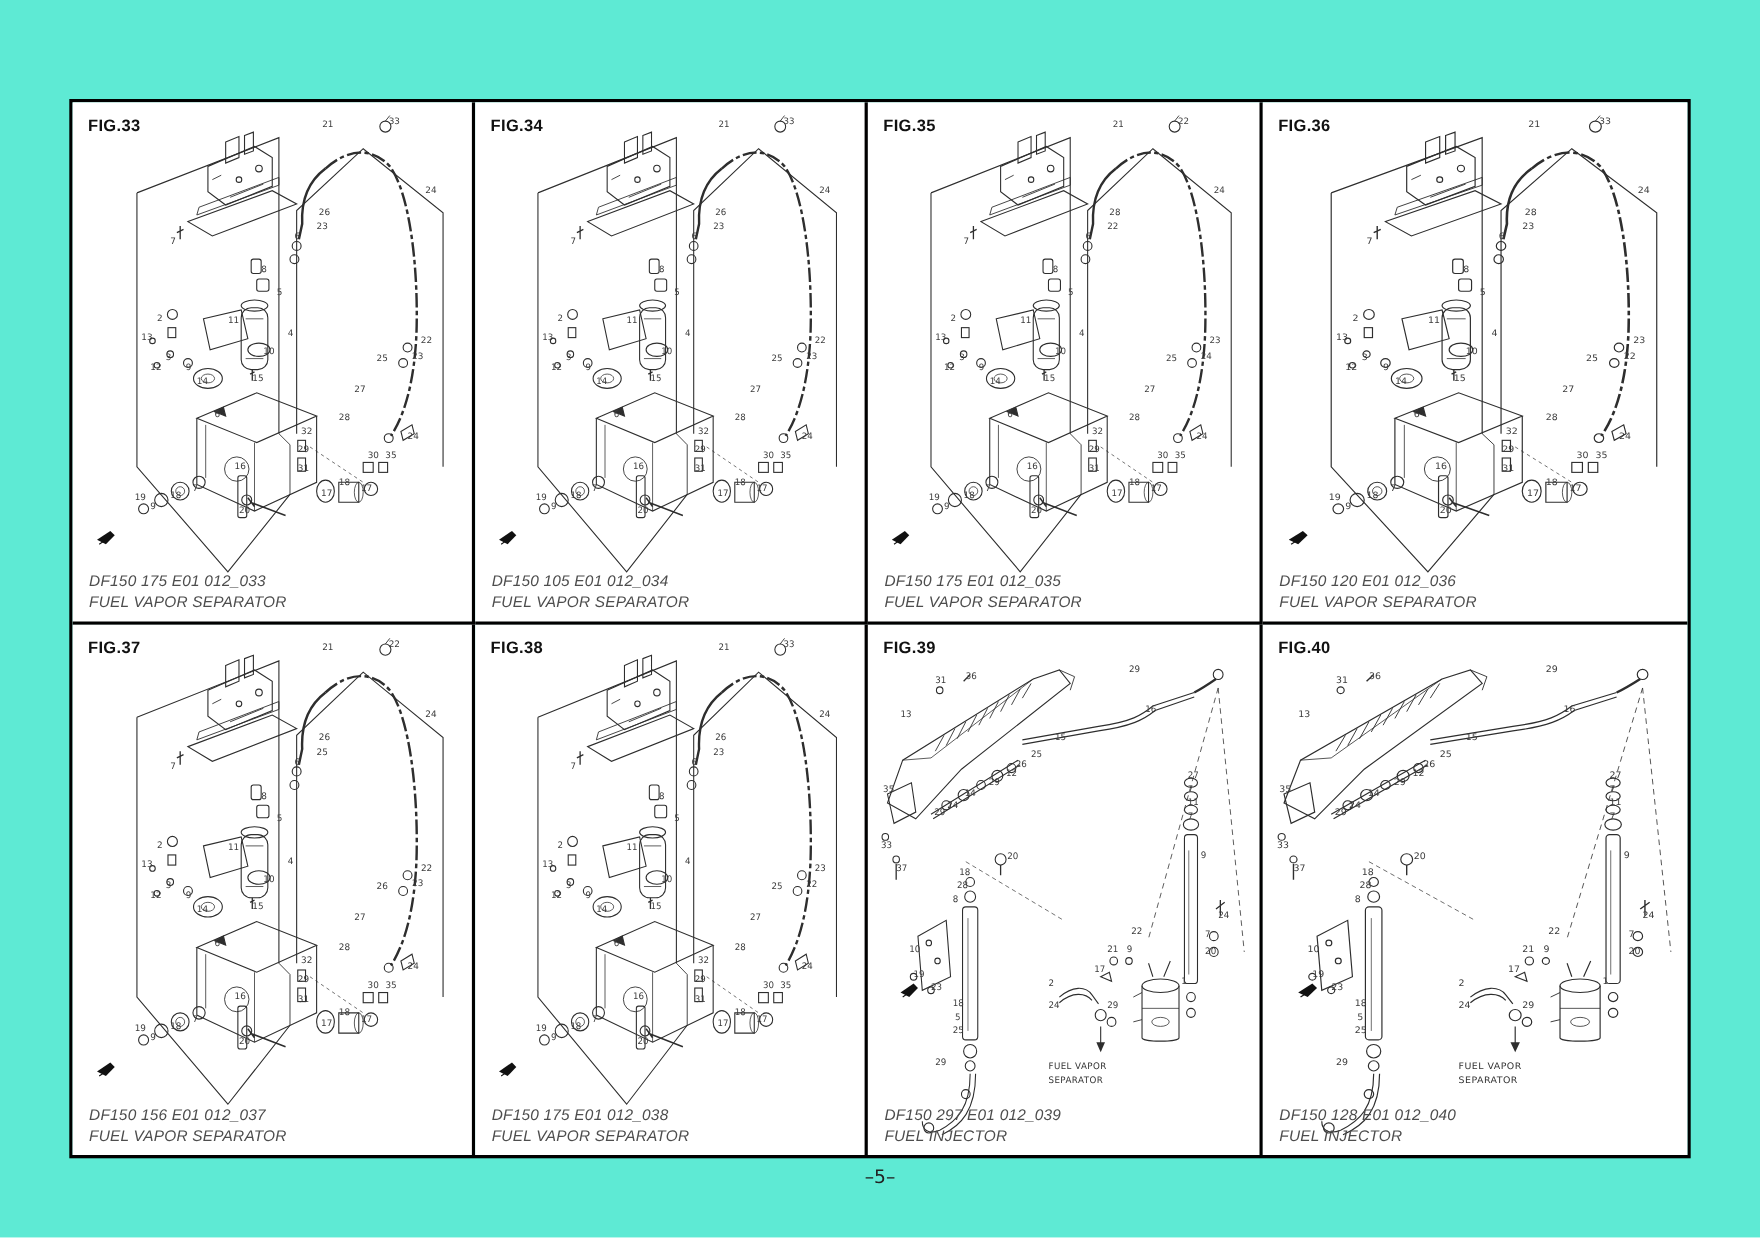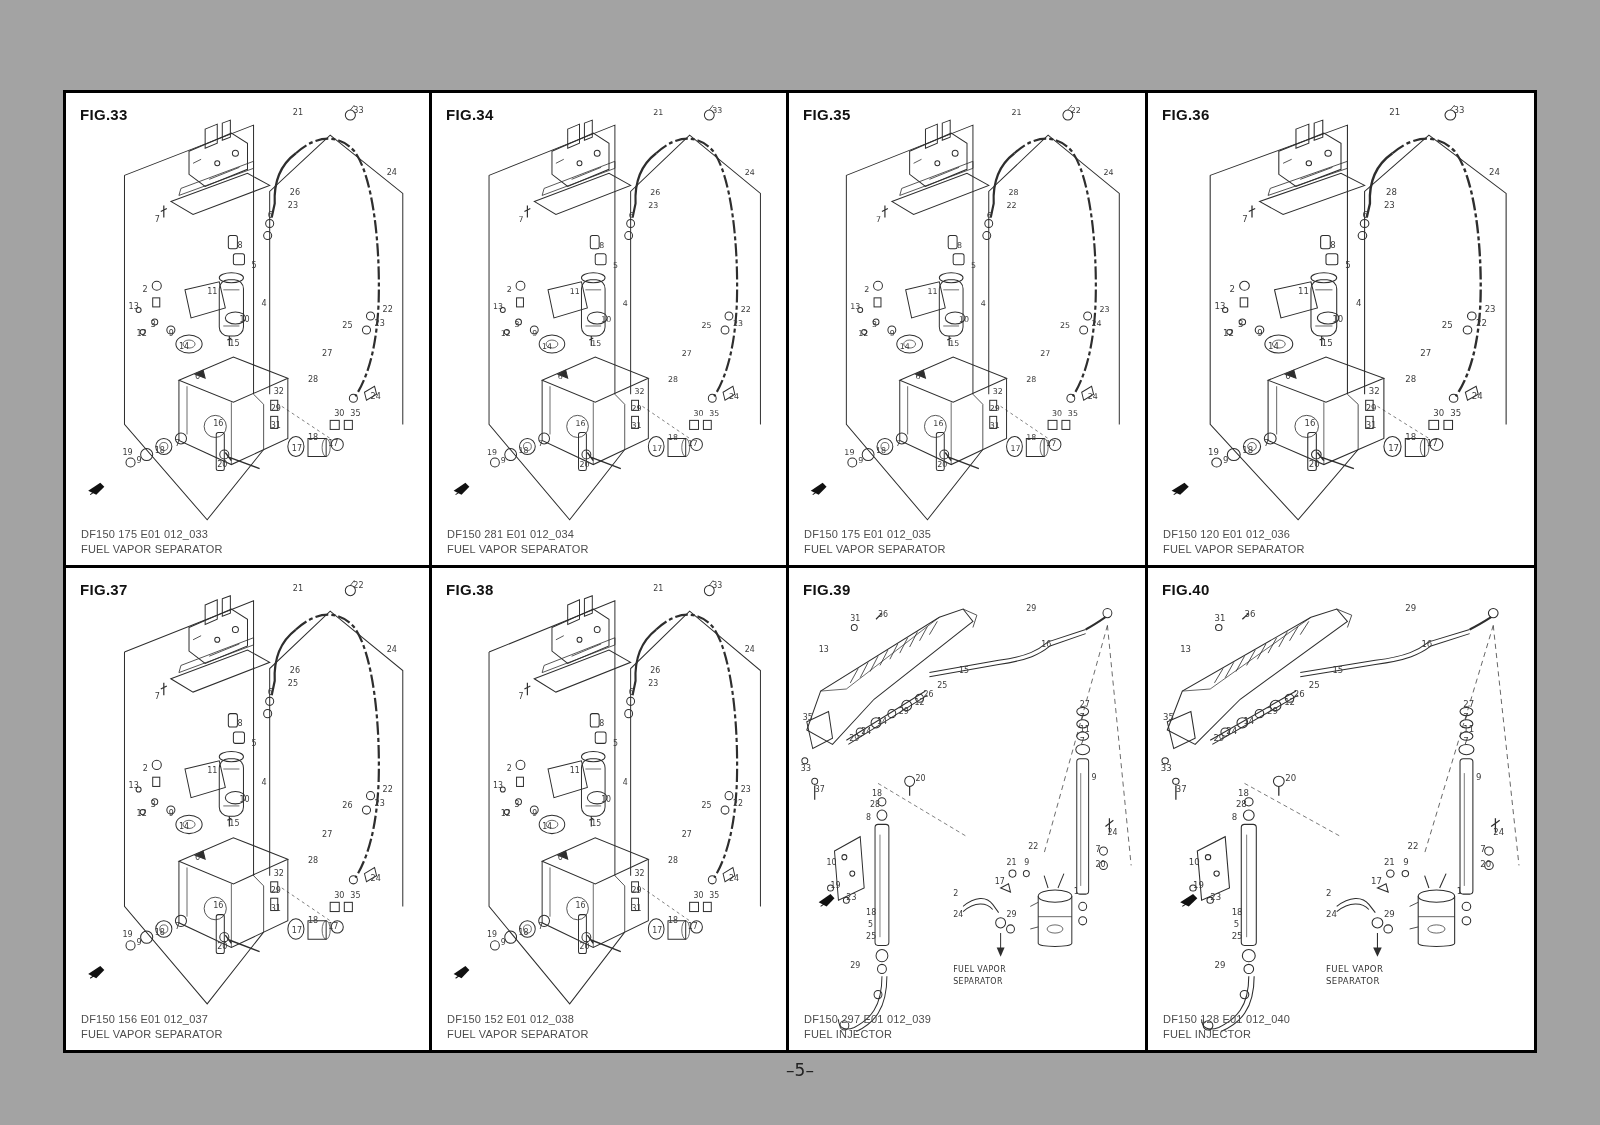--- a/index.html
+++ b/index.html
@@ -1,27 +1,27 @@
 <!DOCTYPE html>
 <html><head>
 <meta charset="utf-8">
 <style>
   html,body{margin:0;padding:0;background:#fff;}
-  #page{position:relative;width:1600px;height:1125px;background:#a3a3a3;overflow:hidden;
+  #page{position:relative;width:1600px;height:1125px;background:#5eead4;overflow:hidden;
         font-family:"Liberation Sans",sans-serif;}
   #sheet{position:absolute;left:63px;top:90px;width:1474px;height:963px;
          border:3px solid #000;box-sizing:border-box;display:grid;
          grid-template-columns:366px 357px 359px 386px;grid-template-rows:475px auto;}
   .panel{position:relative;box-sizing:border-box;background:#fff;overflow:hidden;}
   .panel.bdr{border-right:3px solid #000;}
   .panel.bdb{border-bottom:3px solid #000;}
   .fig-label{position:absolute;top:13px;left:14px;font-size:15px;font-weight:bold;
              color:#111;letter-spacing:.3px;z-index:3;}
   .caption{position:absolute;left:15px;bottom:8px;z-index:3;line-height:1.35;}
-  .caption div{font-size:11px;color:#4d4d4d;letter-spacing:.2px;}
+  .caption div{font-size:14px;color:#4d4d4d;letter-spacing:.2px;font-style:italic;}
   .art{position:absolute;left:0;top:0;width:100%;height:100%;z-index:1;}
   .art text{font-family:"DejaVu Sans",sans-serif;font-size:8px;fill:#3c3c3c;}
   .art text.ann{font-size:8px;fill:#333;letter-spacing:.4px;}
   #pageno{position:absolute;left:0;top:1060px;width:1600px;text-align:center;
           font-size:17px;color:#222;font-family:"DejaVu Sans",sans-serif;}
   .hidden-defs{position:absolute;width:0;height:0;overflow:hidden;}
 </style>
 </head>
 <body>
 
@@ -280,21 +280,21 @@
             <text x="224" y="356">17</text>
             <text x="260" y="352">17</text>
             <text x="108" y="352">7</text>
             <text x="88" y="358">18</text>
             <text x="70" y="368">9</text>
             <text x="56" y="360">19</text>
             <text x="150" y="372">20</text>
           </g>
       </svg>
       <div class="caption">
-        <div>DF150 281 E01 012_034</div>
+        <div>DF150 105 E01 012_034</div>
         <div>FUEL VAPOR SEPARATOR</div>
       </div>
     </div>
 
     <div class="panel bdr bdb">
       <div class="fig-label">FIG.35</div>
       <svg class="art" viewBox="0 0 360 470" preserveAspectRatio="none">
         <use href="#sep-art"></use>
           <g class="co">
             <text x="225" y="22">21</text>
@@ -492,21 +492,21 @@
             <text x="224" y="356">17</text>
             <text x="260" y="352">17</text>
             <text x="108" y="352">7</text>
             <text x="88" y="358">18</text>
             <text x="70" y="368">9</text>
             <text x="56" y="360">19</text>
             <text x="150" y="372">20</text>
           </g>
       </svg>
       <div class="caption">
-        <div>DF150 152 E01 012_038</div>
+        <div>DF150 175 E01 012_038</div>
         <div>FUEL VAPOR SEPARATOR</div>
       </div>
     </div>
 
     <div class="panel bdr">
       <div class="fig-label">FIG.39</div>
       <svg class="art" viewBox="0 0 360 470" preserveAspectRatio="none">
         <use href="#inj-art"></use>
         <text class="ann" x="166" y="394">FUEL VAPOR</text>
         <text class="ann" x="166" y="406">SEPARATOR</text>

